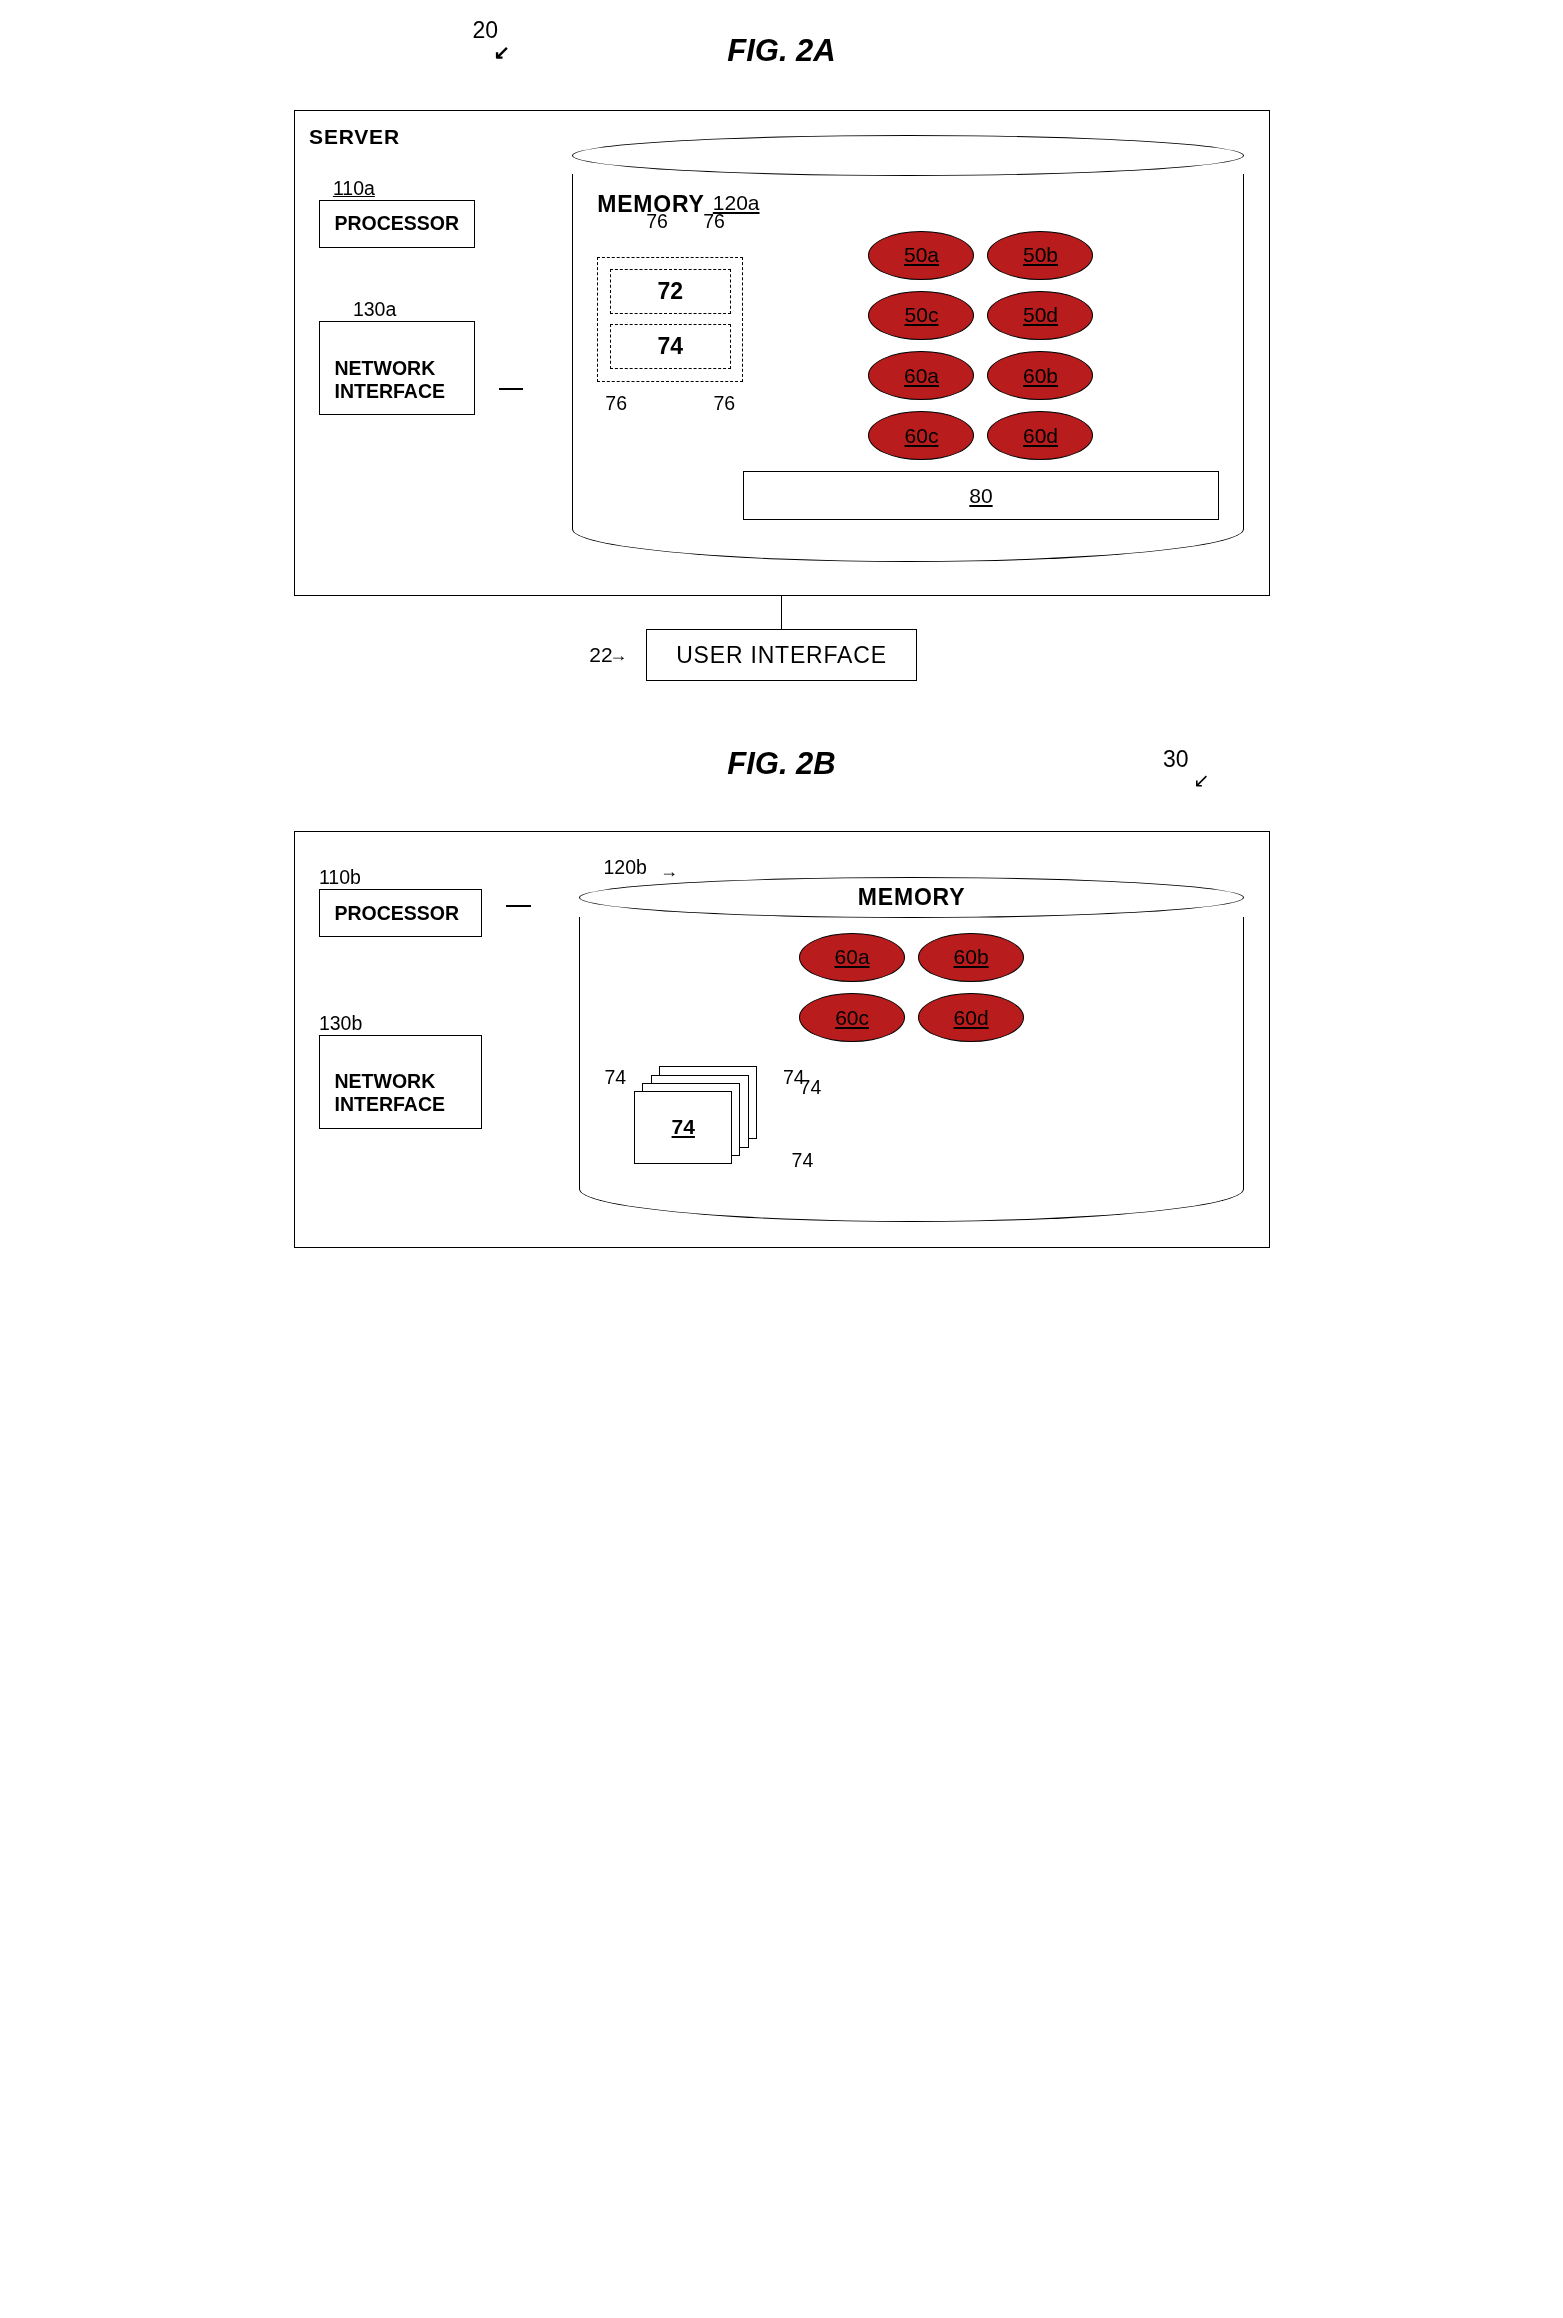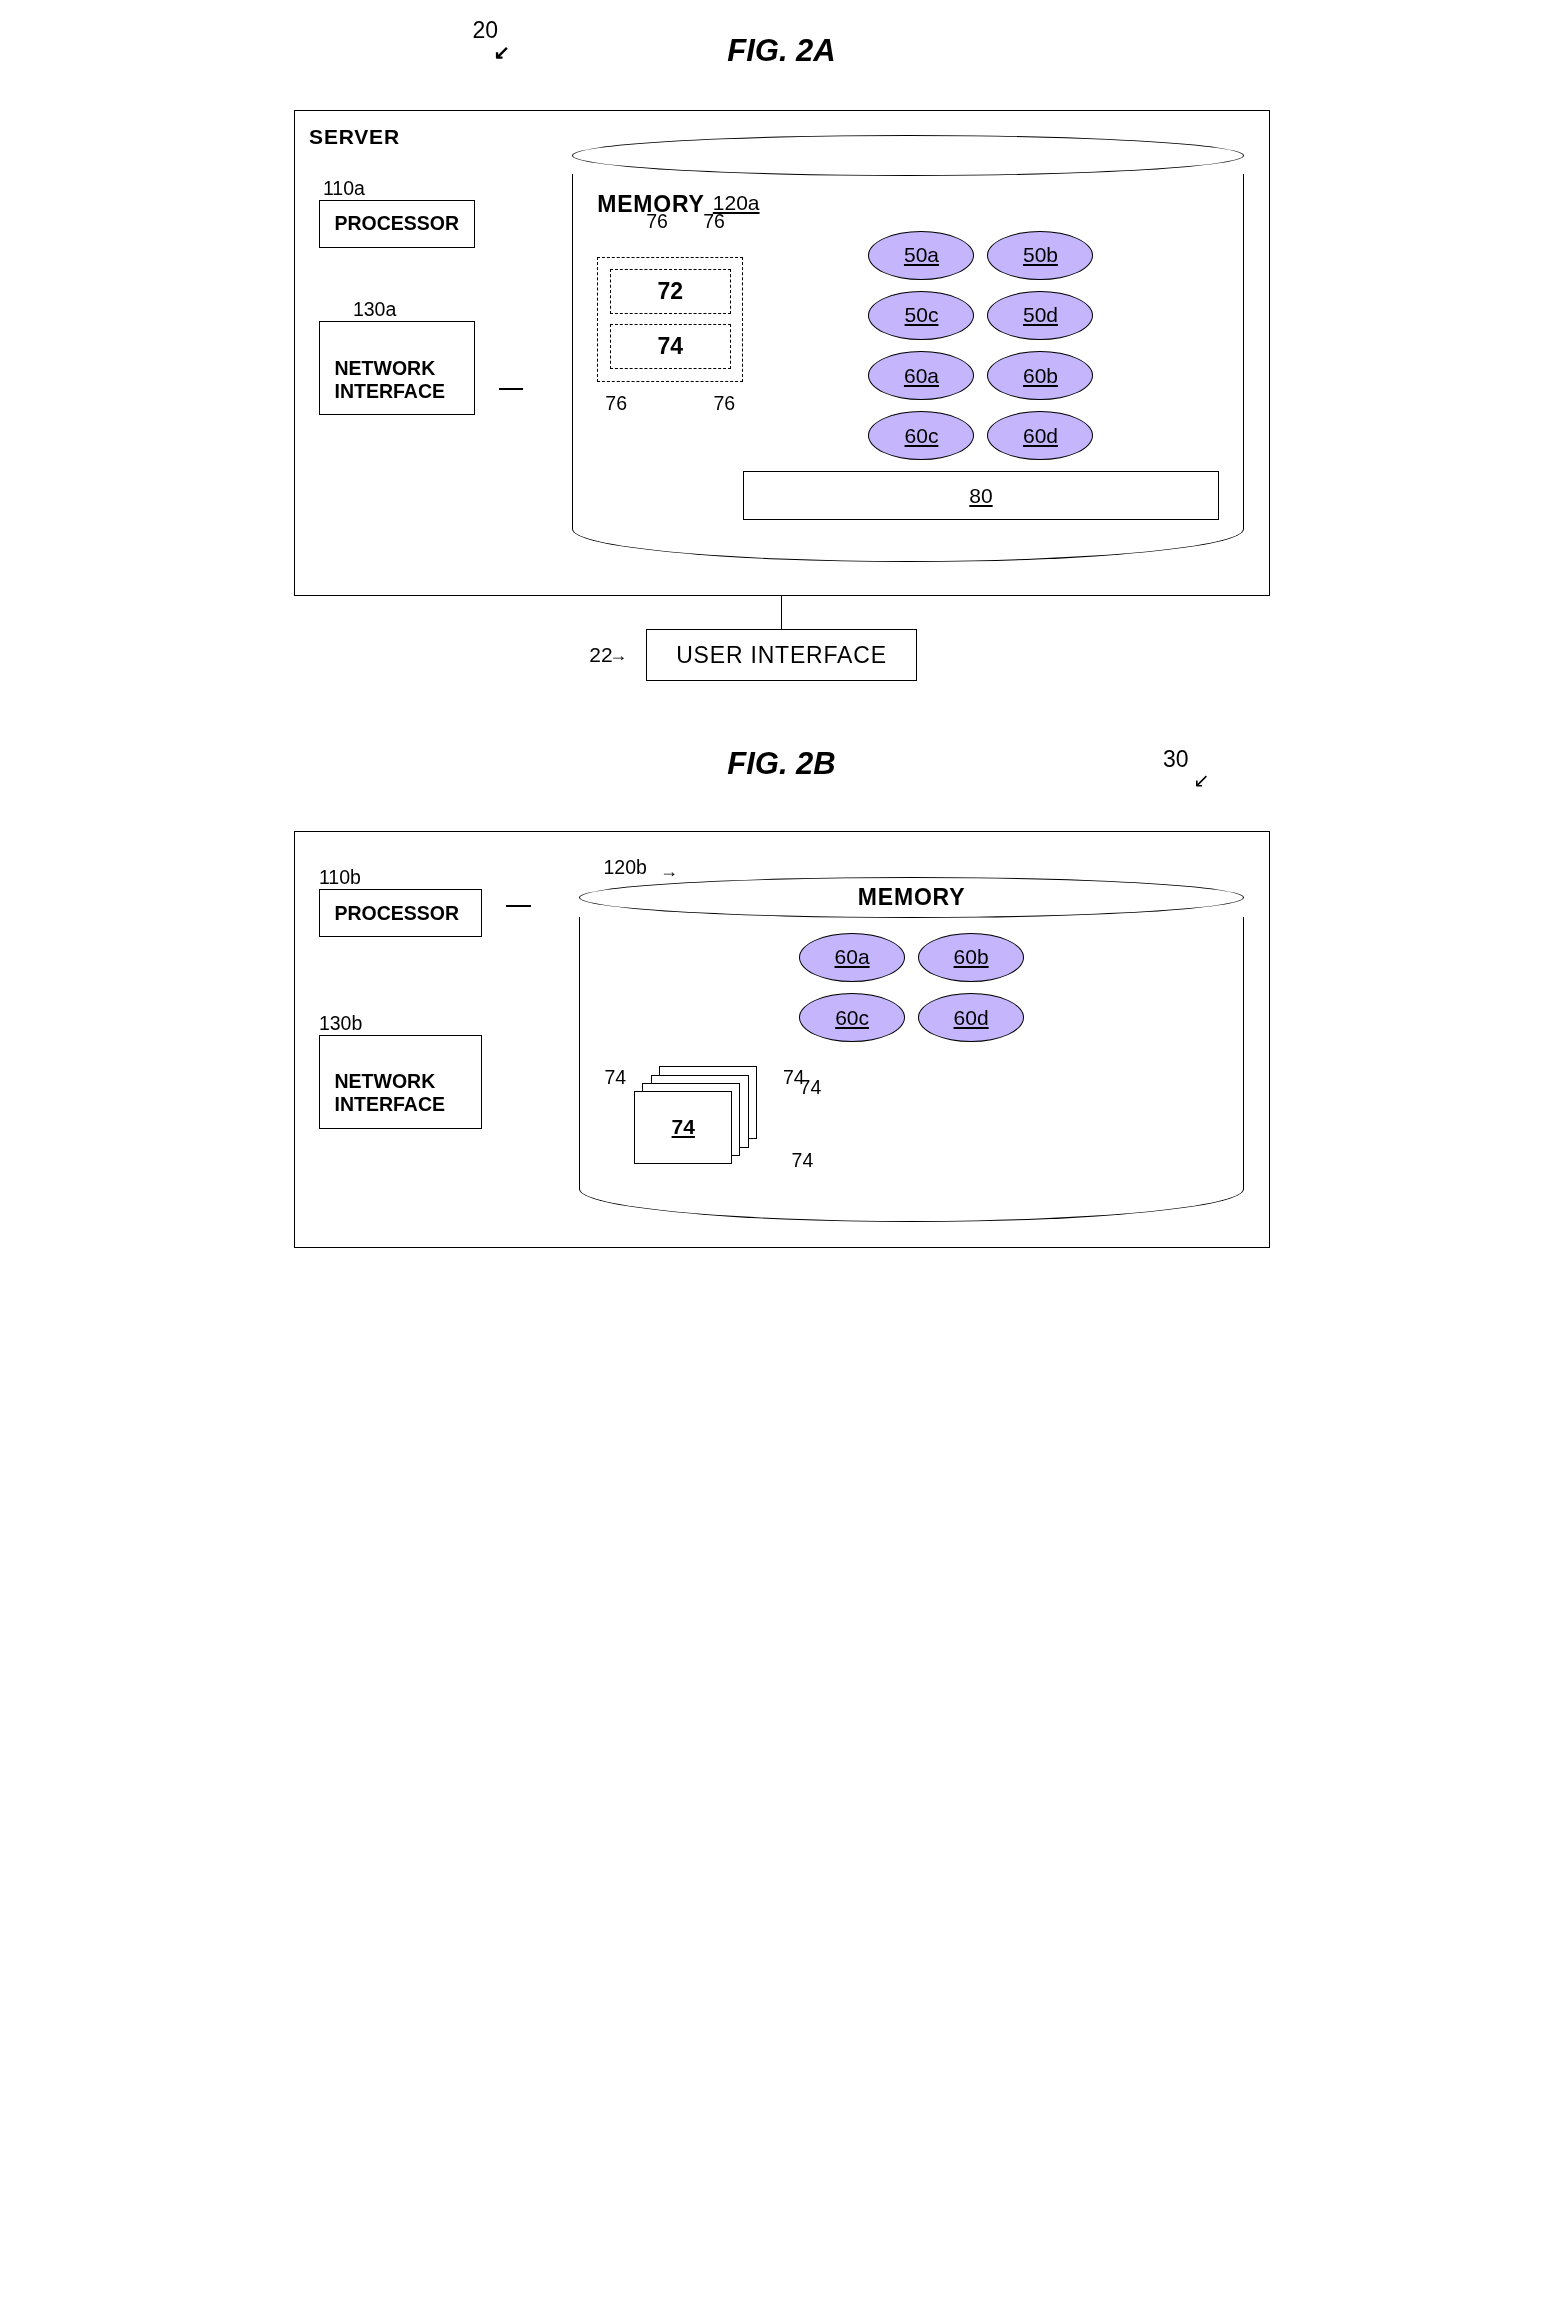--- a/index.html
+++ b/index.html
@@ -177,21 +177,21 @@
       gap: 13px;
       justify-content: center;
     }
 
     .oval {
       border: 1.6px solid #000;
       border-radius: 50%;
       padding: 11.4px 24.4px;
       font-size: 21px;
       text-align: center;
-      background: #c4b5fd;
+      background: #b91c1c;
       min-width: 106px;
       display: flex;
       align-items: center;
       justify-content: center;
     }
 
     .oval-label {
       text-decoration: underline;
       font-size: 21px;
     }
@@ -275,21 +275,21 @@
       <span style="position:absolute; left:200px; top:8.1px; font-size:19.5px; font-weight:bold;">↙</span>
       <span class="fig-title">FIG. 2A</span>
     </div>
 
     <div class="fig2a-outer-box">
       <span class="server-label">SERVER</span>
 
       <div class="left-column">
 
         <div style="position:relative;">
-          <span style="position:absolute; top:-23px; left:4px; font-size:19.5px;">110a</span>
+          <span style="position:absolute; top:-23px; left:14px; font-size:19.5px;text-decoration:underline;">110a</span>
           <div class="component-box">
             <span>PROCESSOR</span>
           </div>
         </div>
 
         <div style="position:relative; margin-top:49px;">
           <span style="position:absolute; top:-23px; left:8px; font-size:19.5px;margin-left:26px;">130a</span>
           <div class="component-box" style="white-space:pre-line;">
             <span>NETWORK
 INTERFACE</span>

